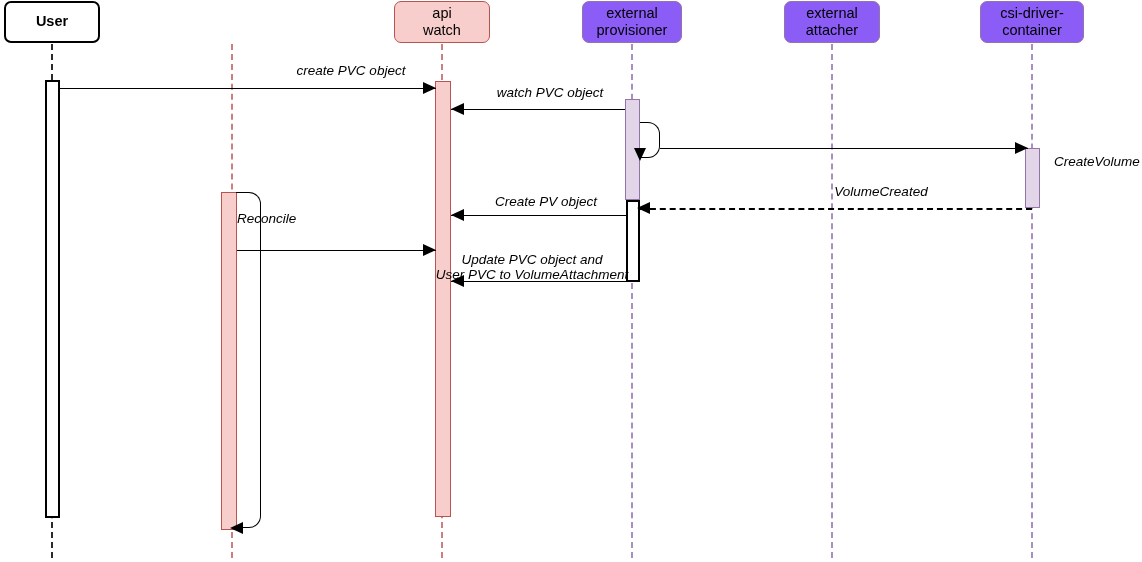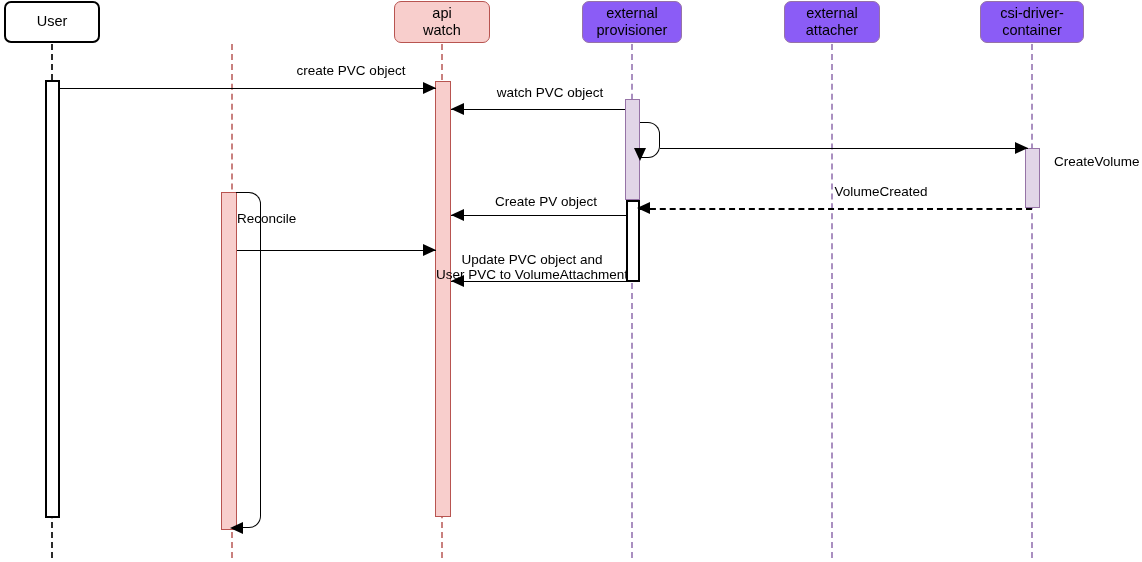--- a/index.html
+++ b/index.html
@@ -100,36 +100,37 @@
     background: transparent;
   }
 
   
   .label {
     position: absolute;
     font-size: 13.5px;
     color: #000000;
     white-space: nowrap;
     line-height: 1.35;
+    font-style: italic;
   }
   .label.center { transform: translateX(-50%); text-align: center; }
 </style>
 </head>
 <body>
 
 <div id="canvas">
 
   <div class="lifeline ll-plain" style="left:51px;  top:44px; height:514px;"></div>
   <div class="lifeline ll-red" style="left:231px; top:44px; height:514px;"></div>
   <div class="lifeline ll-red" style="left:441px; top:44px; height:514px;"></div>
   <div class="lifeline ll-purple" style="left:631px; top:44px; height:514px;"></div>
   <div class="lifeline ll-purple" style="left:831px; top:44px; height:514px;"></div>
   <div class="lifeline ll-purple" style="left:1031px;top:44px; height:514px;"></div>
 
-  <div class="participant p-plain" style="left:4px;  top:1px;  width:96px;  height:42px;">User</div>
+  <div class="participant p-plain" style="left:4px;  top:1px;  width:96px;  height:42px;font-weight:bold;">User</div>
 
 
   <div class="participant p-red" style="left:394px; top:1px;  width:96px;  height:42px;">api
 watch</div>
 
   <div class="participant p-purple" style="left:582px; top:1px;  width:100px; height:42px;">external
 provisioner</div>
 
   <div class="participant p-purple" style="left:784px; top:1px;  width:96px;  height:42px;">external
 attacher</div>

